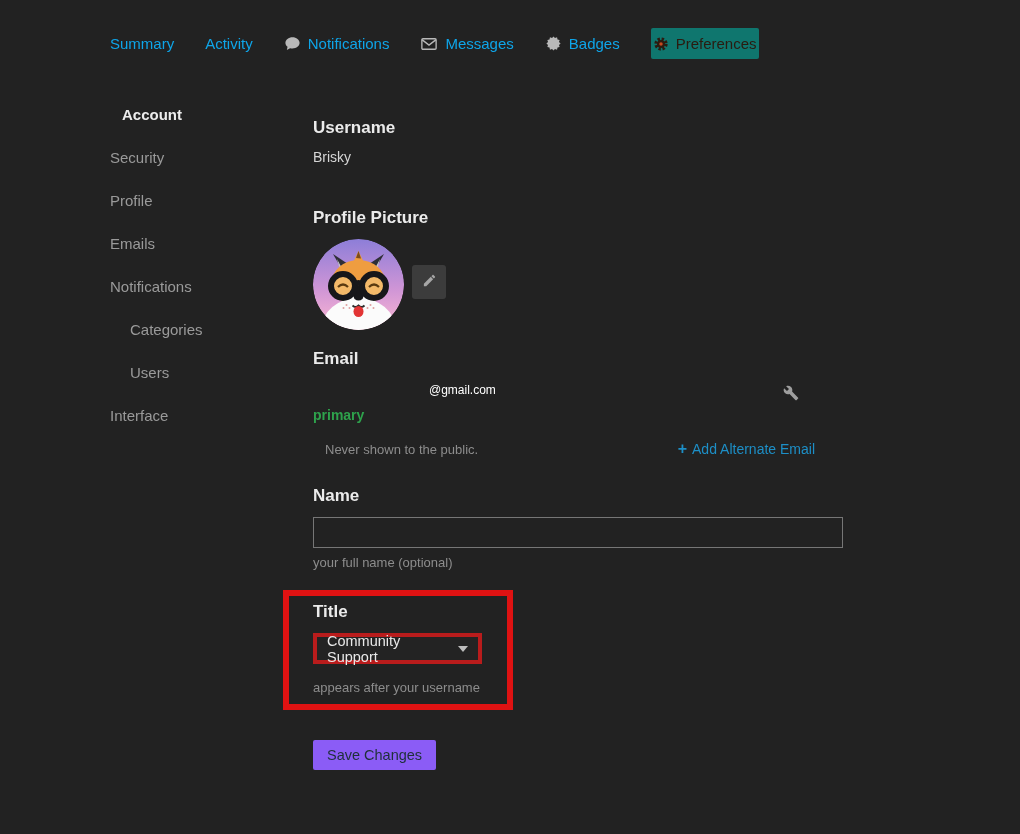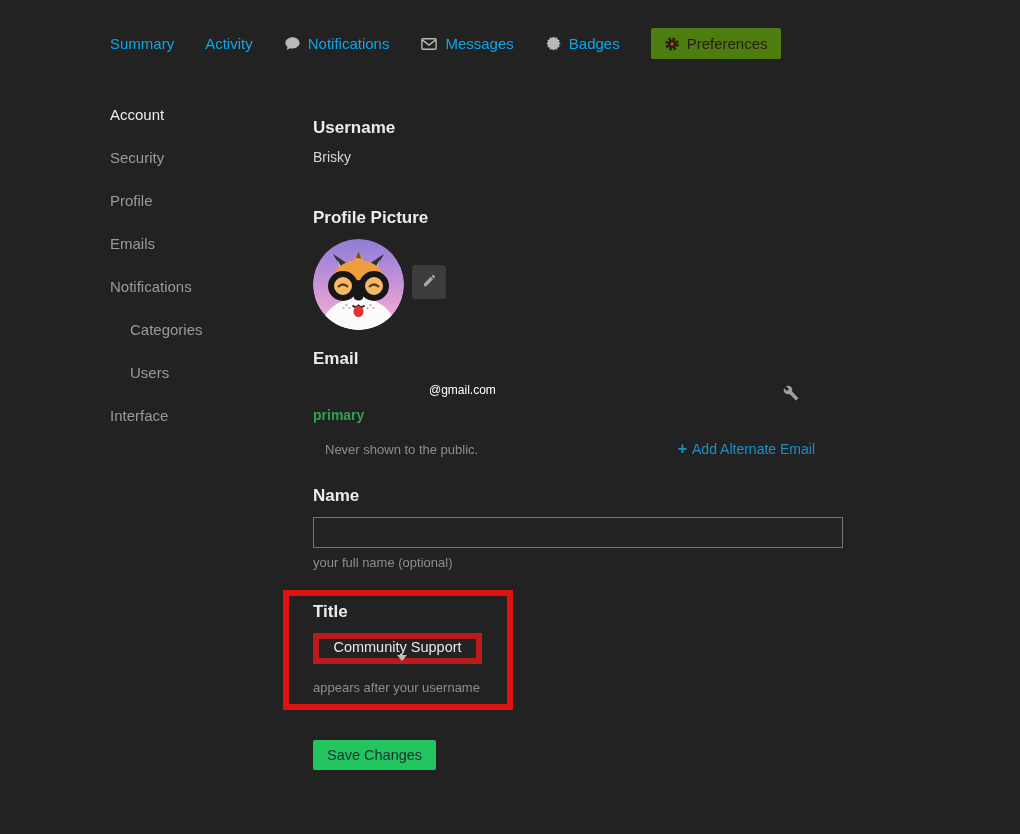--- a/index.html
+++ b/index.html
@@ -17,28 +17,28 @@
     position:absolute; left:110px; top:28px;
     display:flex; align-items:center; gap:31px;
     font-size:15px;
   }
   .nav-item {
     display:flex; align-items:center; gap:7px;
     color:#0ea5e9; cursor:pointer; white-space:nowrap;
   }
   .nav-item svg { display:block; }
   .nav-item.active {
-    background:#4d7c0f; color:#2b1b10;
-    padding:7px 13px; border-radius:2px;
+    background:#0f766e; color:#2b1b10;
+    padding:7px 2px; border-radius:2px;
   }
 
   
   .sidebar { position:absolute; left:110px; top:106px; font-size:15px; }
   .side-item { color:#9a9a9a; margin-bottom:25px; line-height:18px; cursor:pointer; }
-  .side-item.active { color:#ececec; font-weight:normal; }
+  .side-item.active { color:#ececec; font-weight:bold;margin-left:12px; }
   .side-item.indent { margin-left:20px; }
 
   
   .main { position:absolute; left:313px; top:0; width:530px; }
   .section { position:absolute; left:0; width:100%; }
   .section h2 { font-size:17px; font-weight:bold; color:#ebebeb; margin:0 0 11px 0; }
   .muted { color:#8d8d8d; font-size:13px; }
   .value-text { color:#d6d6d6; font-size:14px; }
 
   .sec-username { top:118px; }
@@ -66,35 +66,35 @@
   .name-input {
     width:530px; height:31px; background:transparent;
     border:1px solid #767676; border-radius:0;
     color:#d6d6d6; font-size:14px; padding:0 8px;
     font-family:"Liberation Sans", sans-serif;
   }
   .sec-name .muted { margin-top:7px; }
 
   .sec-title { top:602px; }
   .title-select {
-    width:169px; height:31px; border:6px solid #b91c1c;
+    width:169px; height:31px; border:4px solid #b91c1c;
     display:flex; align-items:center; justify-content:space-between;
-    padding:0 10px; cursor:pointer; background:#232323;flex-direction:column;
+    padding:0 10px; cursor:pointer; background:#232323;
   }
   .title-select .sel-label { color:#e8e8e8; font-size:14.5px; }
   .caret-down {
     width:0; height:0; margin-left:8px;
     border-left:5px solid transparent; border-right:5px solid transparent;
     border-top:6px solid #bdbdbd;
   }
   .sec-title .muted { margin-top:16px; }
 
   .sec-save { top:740px; }
   .save-btn {
-    background:#22c55e; color:#1e3038; border:none; border-radius:2px;
+    background:#8b5cf6; color:#1e3038; border:none; border-radius:2px;
     font-size:14.5px; padding:7px 14px; cursor:pointer;
     font-family:"Liberation Sans", sans-serif;
   }
 
   
   .annotation-box {
     position:absolute; left:283px; top:590px; width:230px; height:120px;
     border:6px solid #df1212; pointer-events:none; z-index:10;
   }
 </style>

